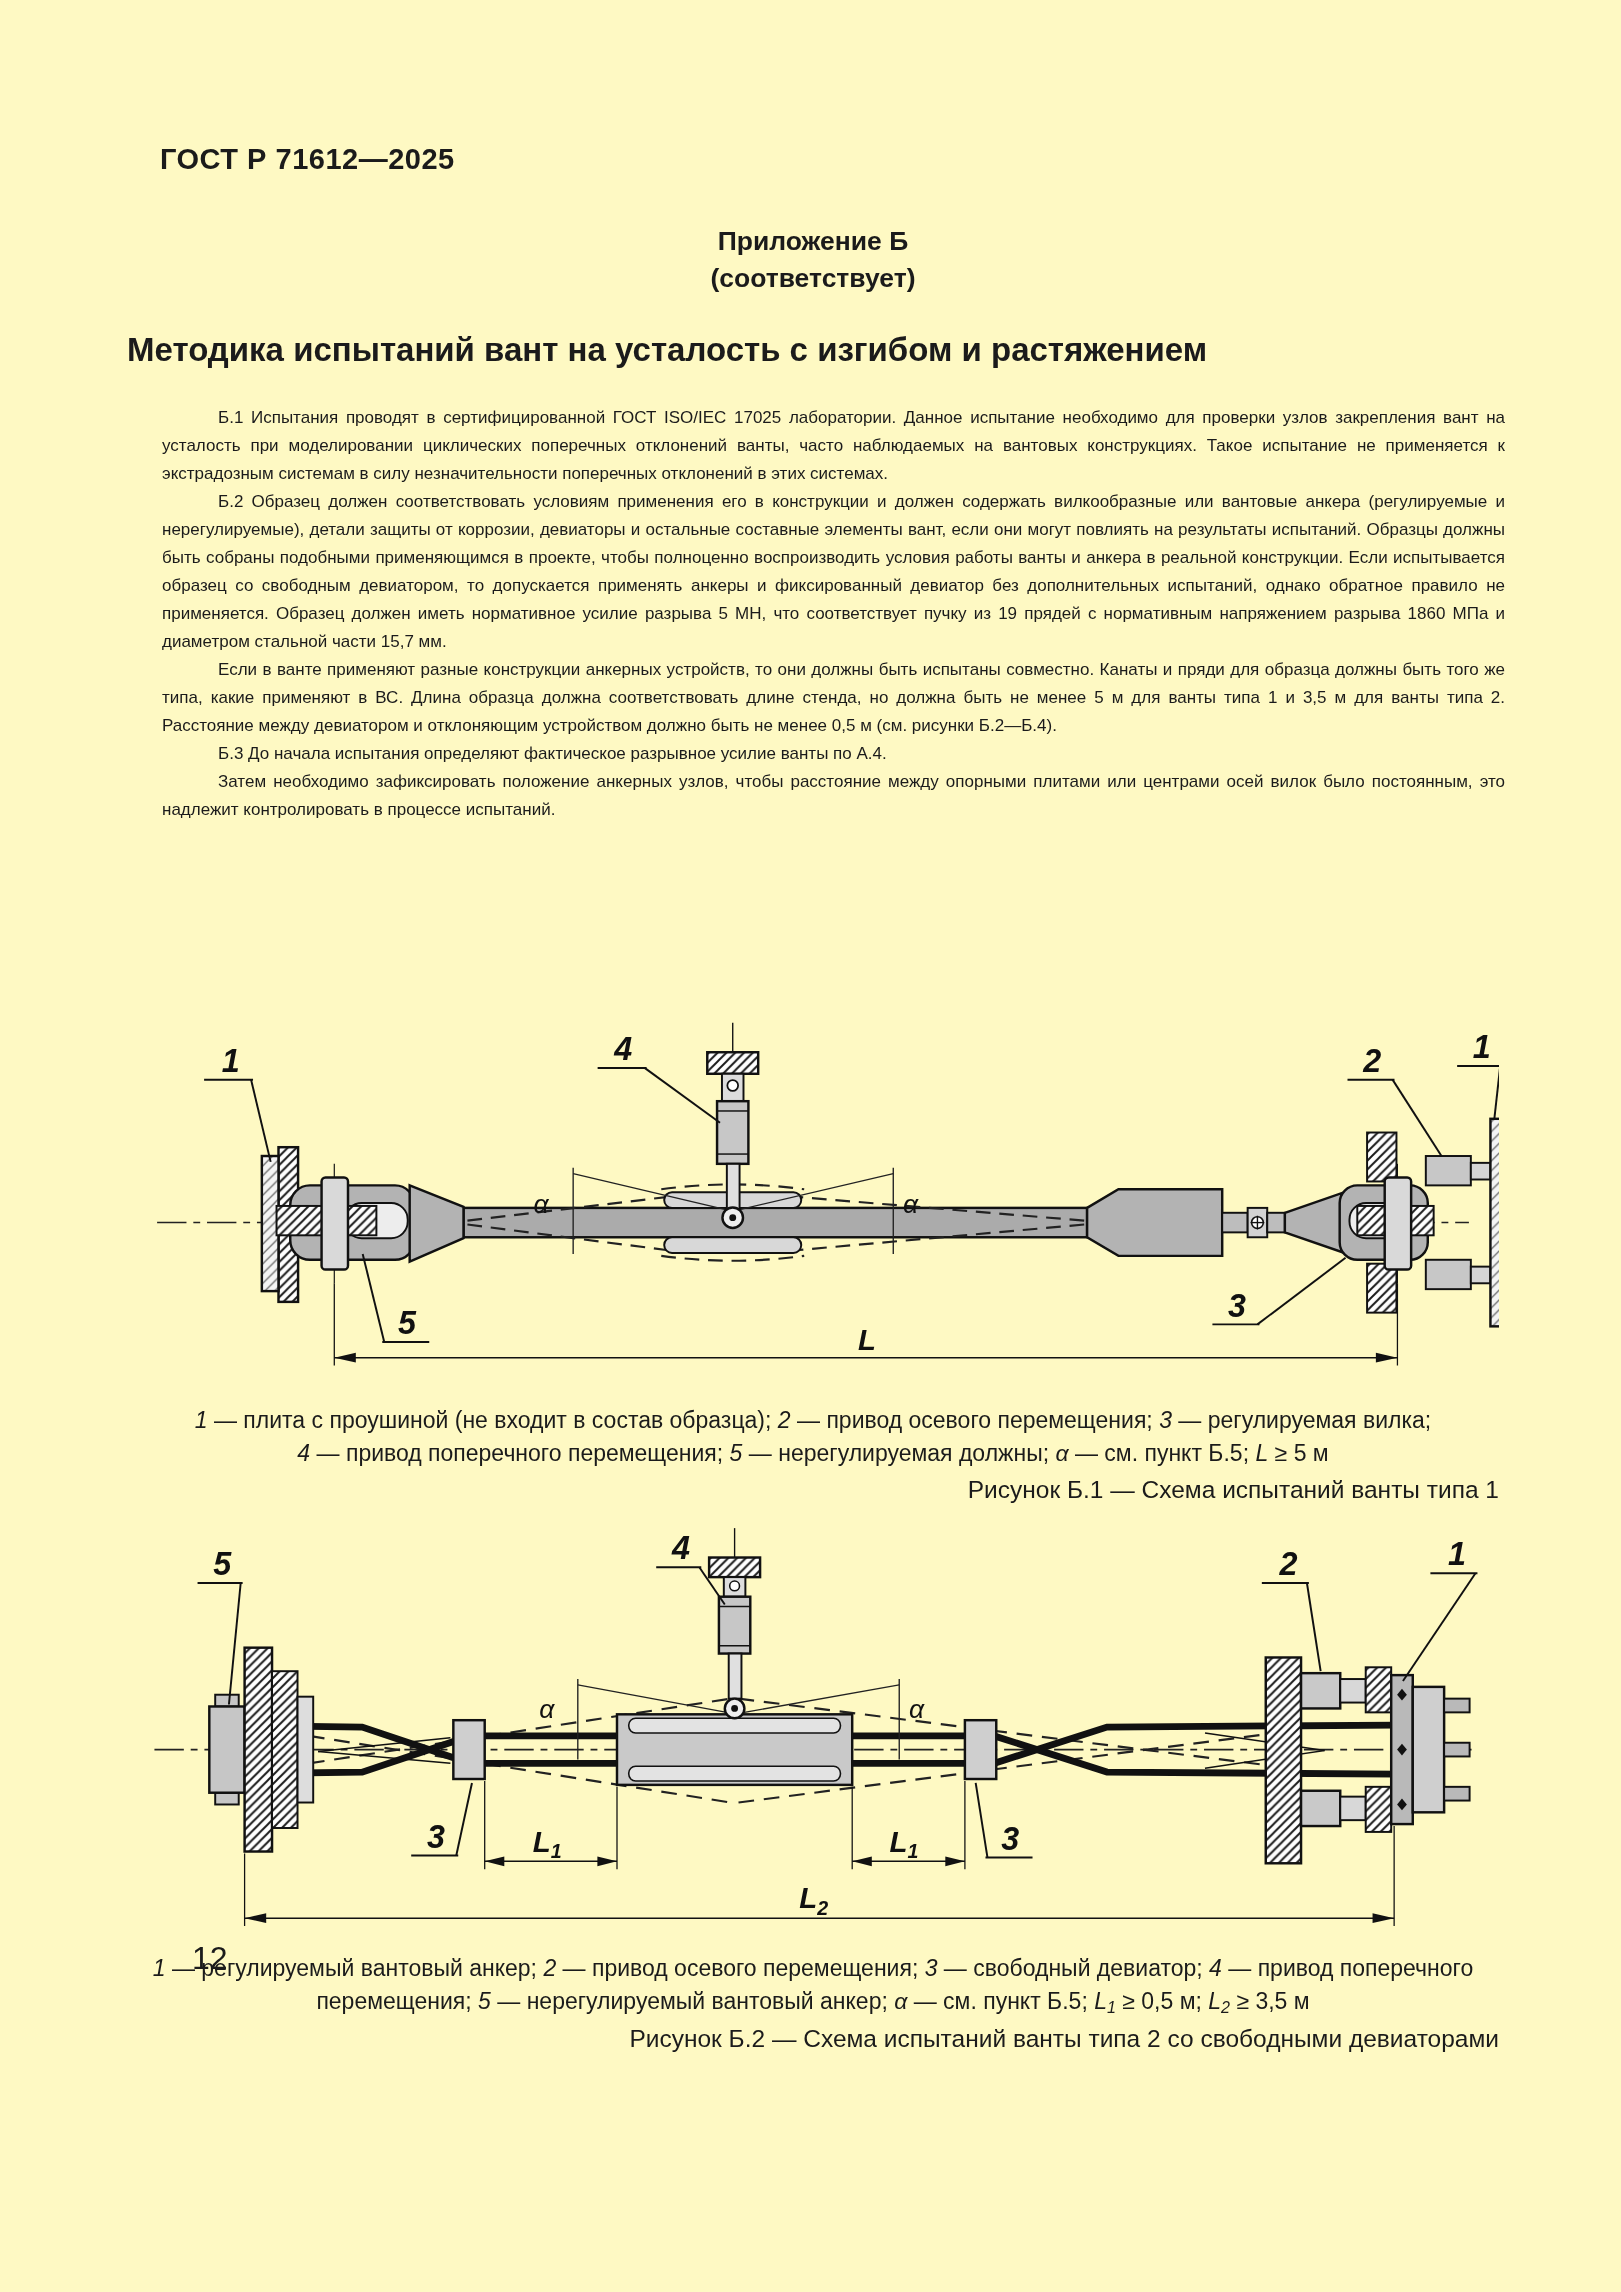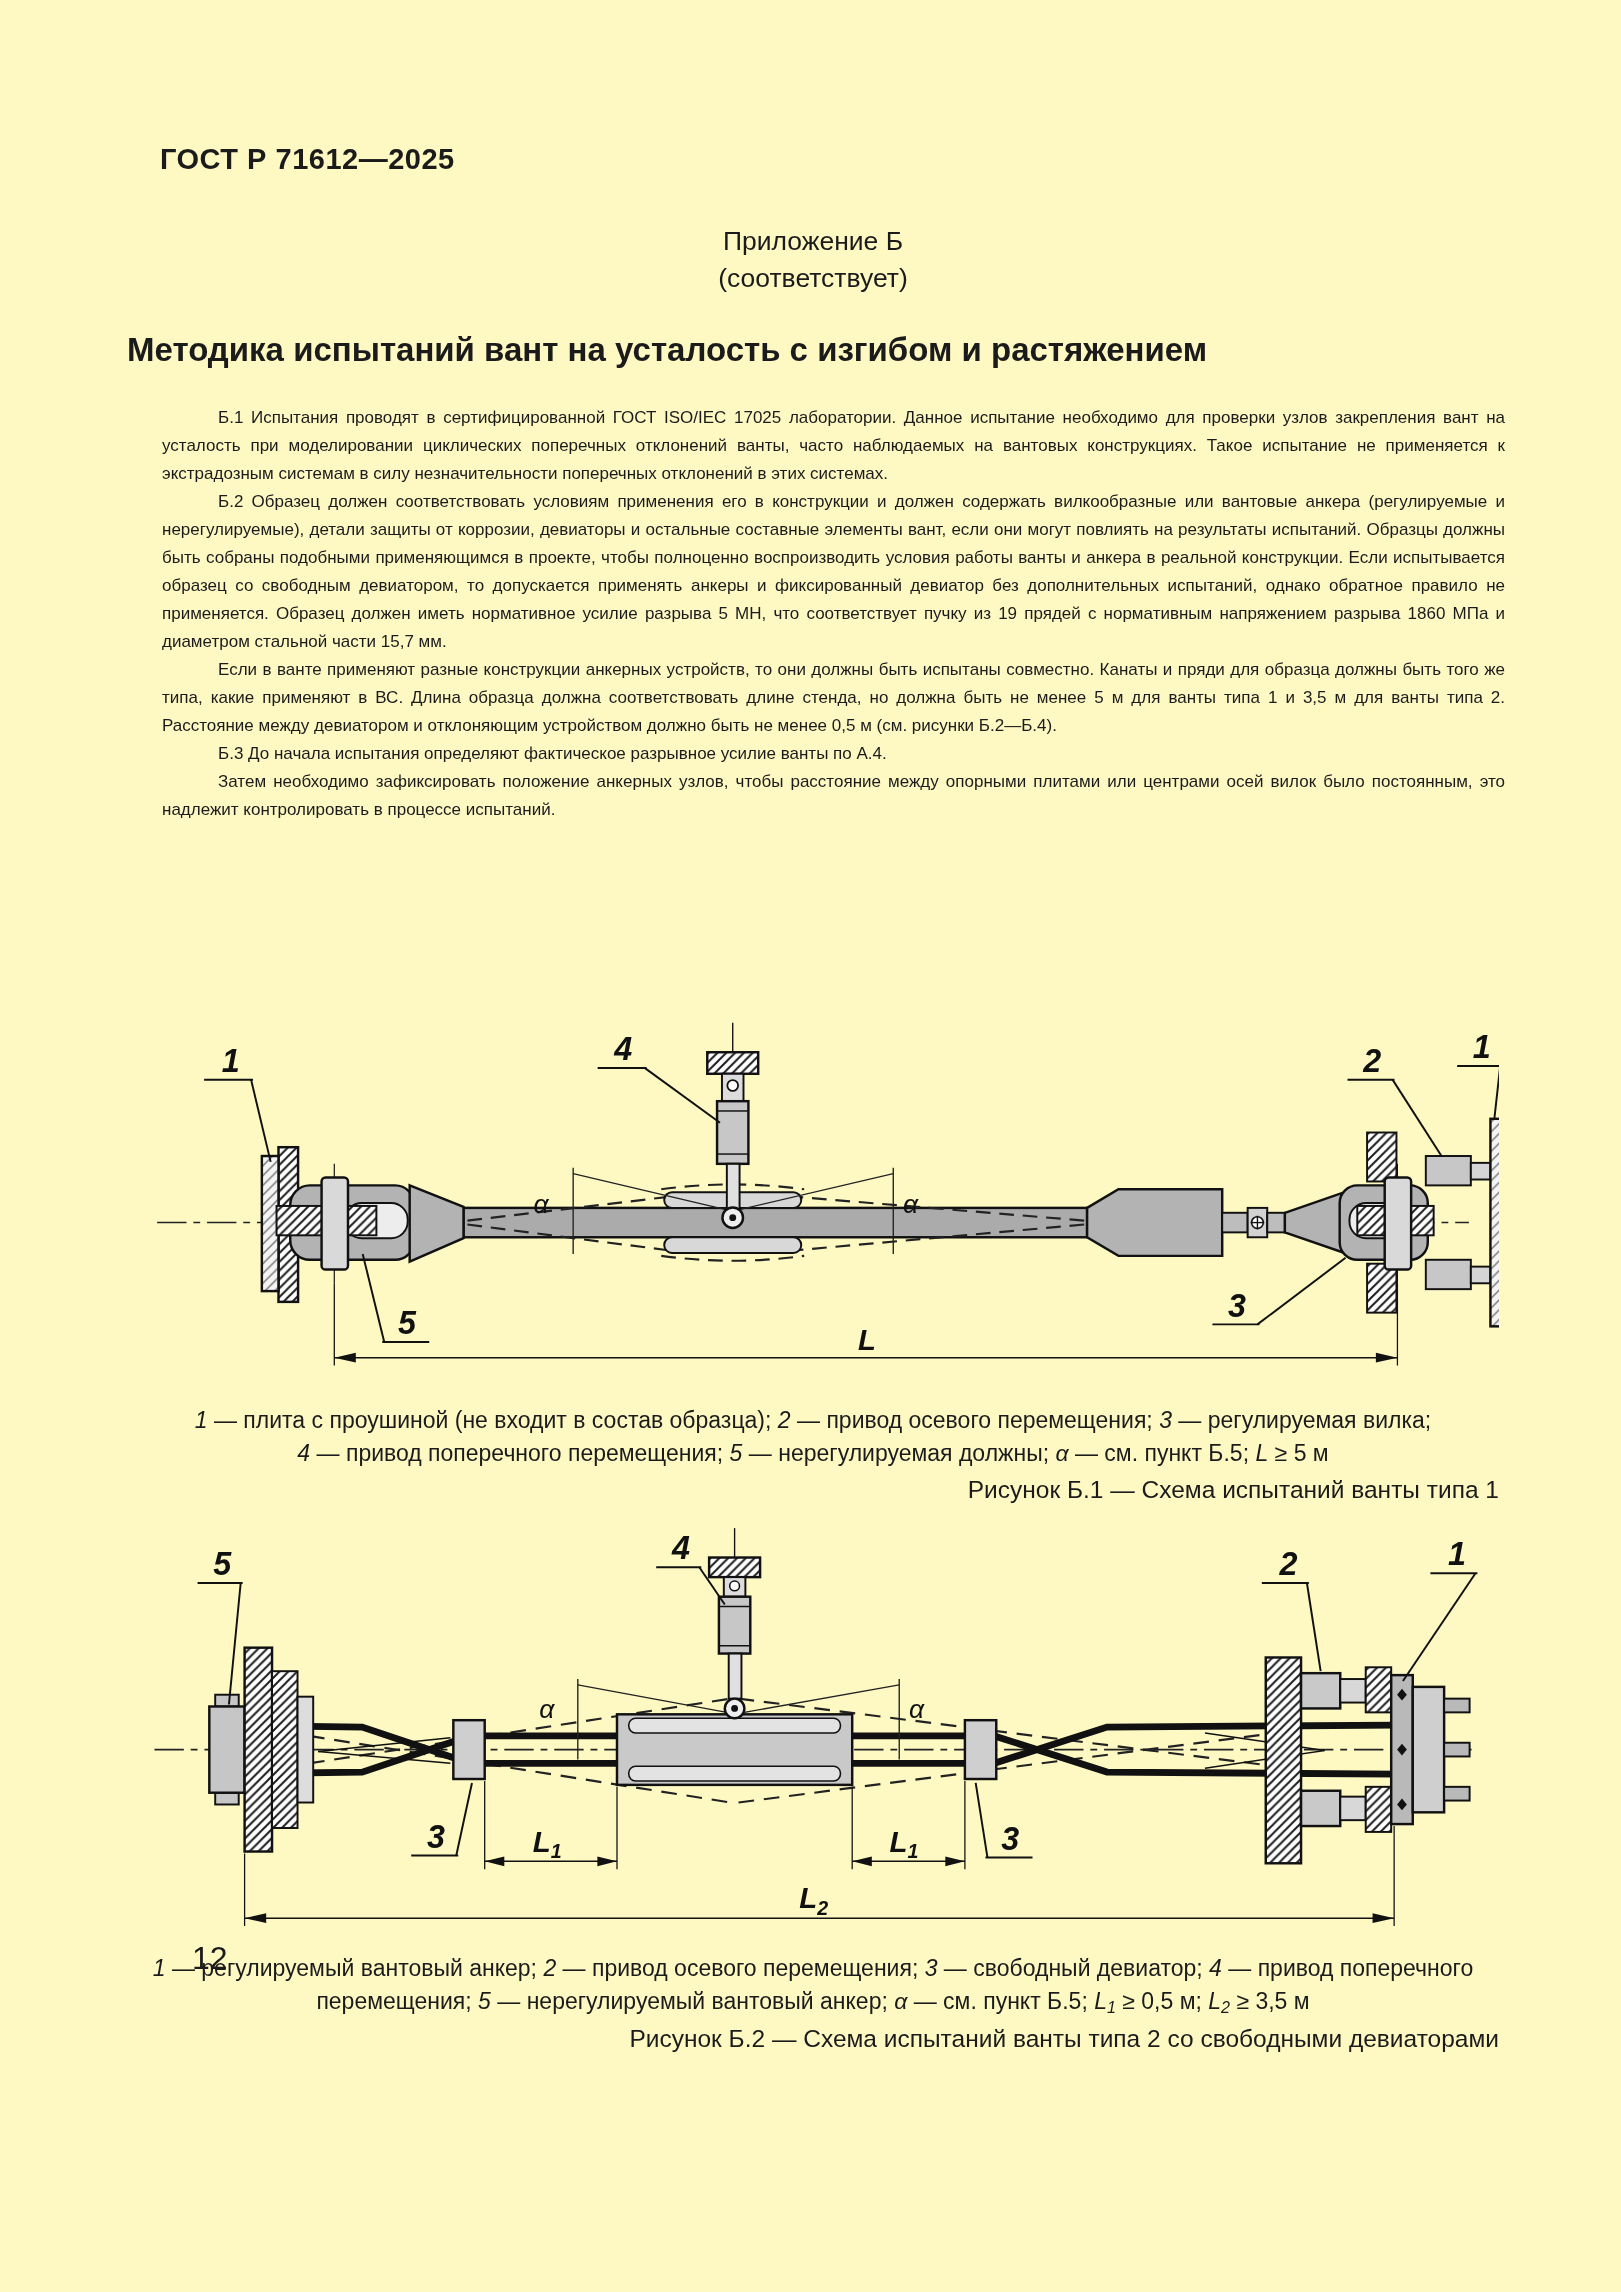--- a/index.html
+++ b/index.html
@@ -10,21 +10,21 @@
     font-family:"Liberation Sans", sans-serif;
     color:#1b1b1b;
     overflow:hidden;
   }
   .std-header{
     position:absolute;left:160px;top:143px;
     font-size:29px;font-weight:bold;letter-spacing:0.5px;
   }
   .app-heading{
     position:absolute;left:127px;top:223px;width:1372px;
-    text-align:center;font-size:26.5px;font-weight:normal;line-height:37px;
+    text-align:center;font-size:26.5px;font-weight:bold;line-height:37px;
   }
   .main-title{
     position:absolute;left:127px;top:331px;width:1372px;
     text-align:left;font-size:33px;font-weight:bold;
   }
   .body-text{
     position:absolute;left:162px;top:404px;width:1343px;
     font-size:17px;line-height:28px;text-align:justify;
   }
   .body-text p{margin:0;text-indent:56px;}

